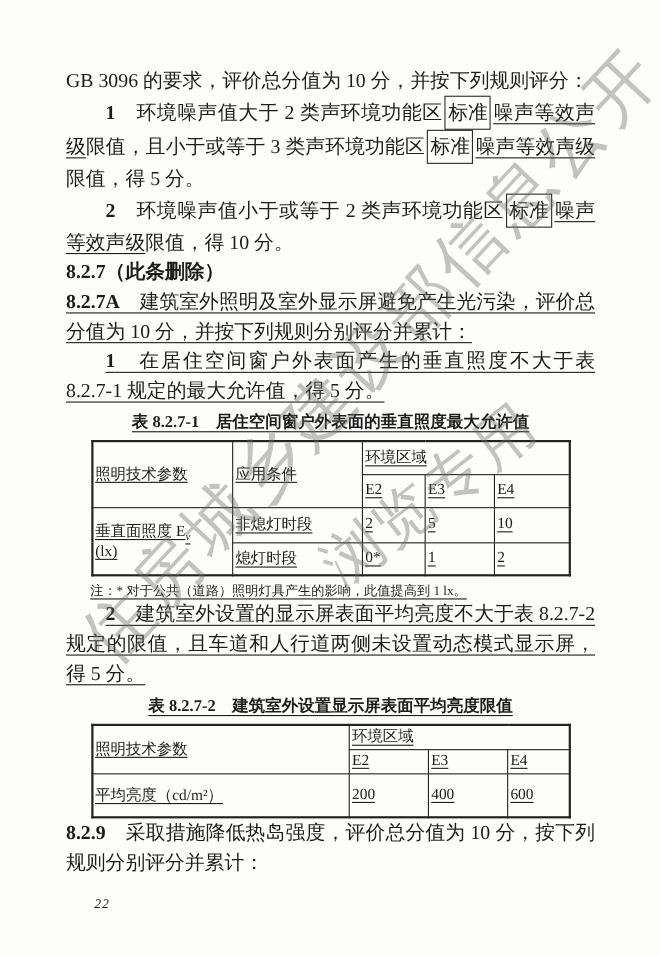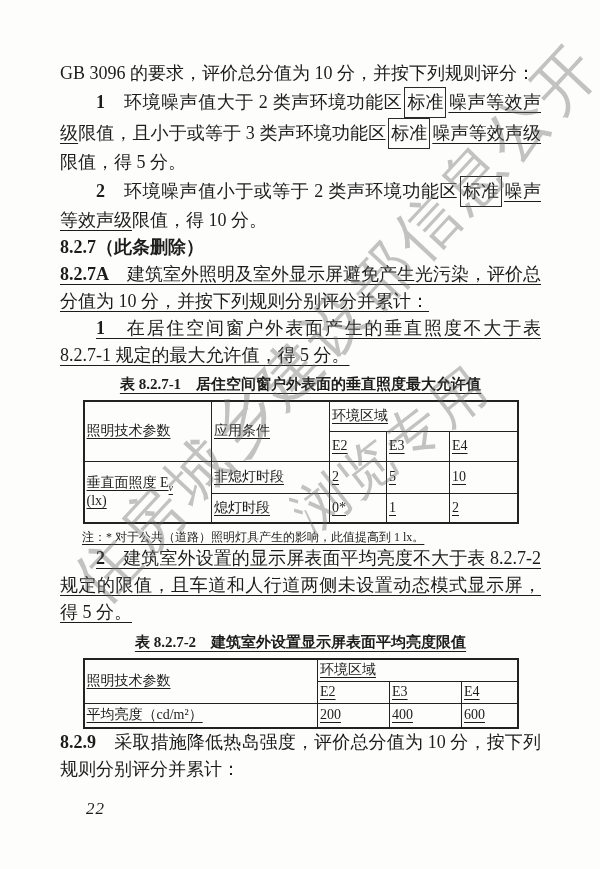--- a/index.html
+++ b/index.html
@@ -20,21 +20,21 @@
         text-decoration:underline;text-underline-offset:4px;text-decoration-thickness:1px;}
   table.dt{border-collapse:collapse;table-layout:fixed;margin:6px auto 0;border:2px solid #222;}
   table.dt td{border:1px solid #222;text-align:left;vertical-align:middle;font-size:14px;padding:1px 2px;overflow:hidden;}
   .cu{text-decoration:underline;text-underline-offset:3px;text-decoration-thickness:1px;}
   sub.cu{font-size:10px;font-style:italic;}
   .tnote{margin:5px 0 0 22px;font-size:12px;line-height:16px;
          text-decoration:underline;text-underline-offset:3px;text-decoration-thickness:1px;}
   .gap9{margin-top:8px;}
   .gap6{margin-top:6px;}
   .gap12{margin-top:12px;}
-  .pageno{margin:16px 0 0 26px;font-size:17px;font-style:italic;letter-spacing:1px;}
+  .pageno{margin:16px 0 0 26px;font-size:12px;font-style:italic;letter-spacing:1px;}
   .watermark{position:absolute;z-index:3;pointer-events:none;white-space:nowrap;text-align:center;
              color:rgba(105,105,105,0.40);font-family:"DejaVu Serif","Liberation Serif",serif;}
   .wm1{left:-33px;top:281px;width:740px;font-size:62px;letter-spacing:5px;transform:rotate(-47deg);}
   .wm2{left:276px;top:414px;width:230px;font-size:54px;letter-spacing:4px;transform:rotate(-38deg);}
 </style>
 </head>
 <body>
 
 <div class="watermark wm1">住房城乡建设部信息公开</div>
 <div class="watermark wm2">浏览专用</div>
@@ -109,21 +109,21 @@
     <tbody>
       <tr style="height:22px">
         <td rowspan="2"><span class="cu">照明技术参数</span></td>
         <td colspan="3"><span class="cu">环境区域</span></td>
       </tr>
       <tr style="height:22px">
         <td><span class="cu">E2</span></td>
         <td><span class="cu">E3</span></td>
         <td><span class="cu">E4</span></td>
       </tr>
-      <tr style="height:25px">
+      <tr style="height:40px">
         <td><span class="cu">平均亮度（cd/m²）</span></td>
         <td><span class="cu">200</span></td>
         <td><span class="cu">400</span></td>
         <td><span class="cu">600</span></td>
       </tr>
     </tbody>
   </table>
 
   <p class="bline gap12"><span class="r-b">8.2.9</span><span class="r-p">　采取措施降低热岛强度，评价总分值为 10 分，按下列规则分别评分并累计：</span></p>
 

